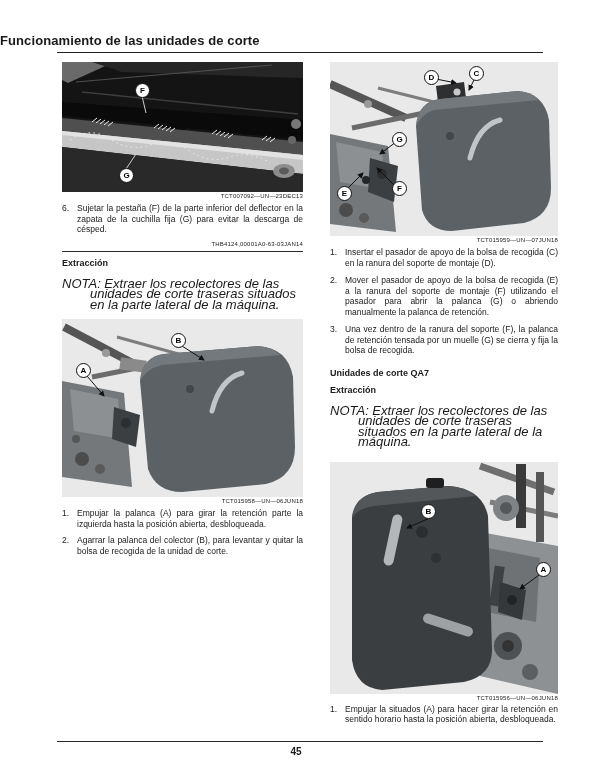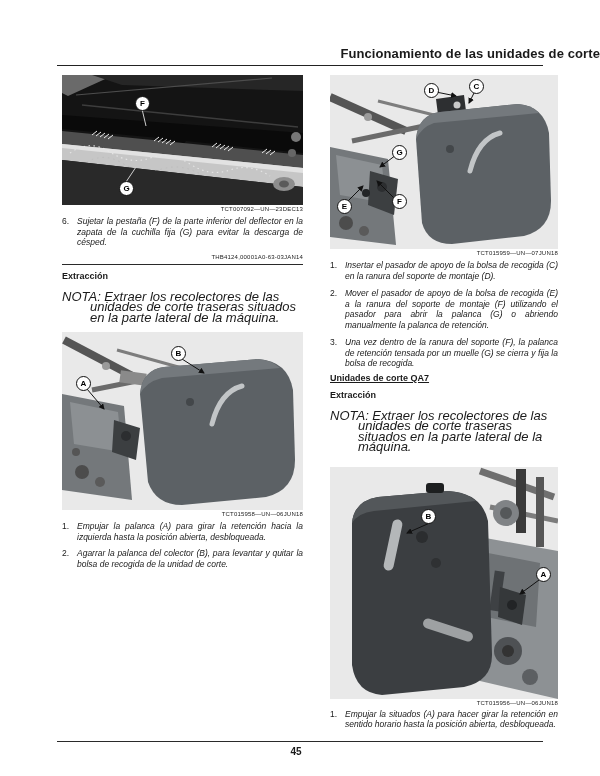--- a/index.html
+++ b/index.html
@@ -1,44 +1,44 @@
 <!DOCTYPE html>
 <html><head>
 <meta charset="utf-8">
 <style>
   html,body{margin:0;padding:0;background:#fff;}
   .page{position:relative;width:600px;height:776px;background:#ffffff;overflow:hidden;
         font-family:"Liberation Sans", sans-serif;color:#1a1a1a;}
-  .header{padding-top:46px;text-align:right;}
+  .header{padding-top:33px;text-align:left;}
   .page-title{font-size:13px;font-weight:bold;letter-spacing:.1px;}
   .header-rule{margin:4px 57px 0 57px;border-top:1.3px solid #222;height:0;}
   .columns{display:flex;padding:9px 42px 0 62px;gap:27px;}
   .col-left{width:241px;flex:none;}
   .col-right{width:228px;flex:none;}
   .fig{margin:0;}
   .fig-canvas{position:relative;}
   .fig-canvas svg{display:block;}
   .fig-code{text-align:right;font-size:6px;color:#222;margin-top:1px;letter-spacing:.2px;
             font-family:"Liberation Sans", sans-serif;}
   .callout{position:absolute;width:13px;height:13px;border:1.2px solid #111;border-radius:50%;
            background:#fff;font-size:8px;font-weight:bold;line-height:13px;text-align:center;
            color:#000;box-sizing:content-box;}
   .step{display:flex;font-size:8.5px;line-height:10.5px;}
   .step-num{width:15px;flex:none;}
-  .step-text{flex:1;text-align:justify;font-style:italic;}
+  .step-text{flex:1;text-align:justify;}
   .doc-code{text-align:right;font-size:6px;color:#222;margin-top:6px;letter-spacing:.2px;}
   .sect-rule{border-top:1px solid #2a2a2a;height:0;margin-top:4px;}
   .section-title{font-size:11.5px;font-weight:bold;line-height:13.5px;margin-top:27px;}
   .subhead{font-size:9px;font-weight:bold;line-height:10px;}
   .nota{font-size:13px;line-height:10.5px;font-style:italic;padding-left:28px;text-indent:-28px;}
   .footer-rule{position:absolute;left:57px;right:57px;top:741px;border-top:1px solid #2a2a2a;height:0;}
   .page-number{position:absolute;left:0;right:8px;top:746px;text-align:center;
                font-size:10px;font-weight:bold;}
   .mt4{margin-top:4px;}.mt6{margin-top:6px;}.mt7{margin-top:7px;}.mt9{margin-top:9px;}
-  .mt11{margin-top:11px;}.mt12{margin-top:4px;text-decoration:underline;}.mt14{margin-top:14px;}.mt3{margin-top:3px;}
+  .mt11{margin-top:11px;}.mt12{margin-top:12px;}.mt14{margin-top:14px;}.mt3{margin-top:3px;}
 </style>
 </head>
 <body>
 
 <div class="page">
 
   <div class="header">
     <div class="page-title">Funcionamiento de las unidades de corte</div>
     <div class="header-rule"></div>
   </div>
@@ -128,21 +128,21 @@
             <line x1="25" y1="57" x2="42" y2="77" stroke="#111" stroke-width="1" marker-end="url(#a2)"></line>
           </svg>
           <div class="callout" style="left:14px;top:44px;">A</div>
           <div class="callout" style="left:109px;top:14px;">B</div>
         </div>
         <figcaption class="fig-code">TCT015958—UN—06JUN18</figcaption>
       </figure>
 
       <div class="step mt4">
         <span class="step-num">1.</span>
-        <span class="step-text">Empujar la palanca (A) para girar la retención hacia la izquierda hasta la posición abierta, desbloqueada.</span>
+        <span class="step-text">Empujar la palanca (A) para girar la retención parte la izquierda hasta la posición abierta, desbloqueada.</span>
       </div>
       <div class="step mt6">
         <span class="step-num">2.</span>
         <span class="step-text">Agarrar la palanca del colector (B), para levantar y quitar la bolsa de recogida de la unidad de corte.</span>
       </div>
 
     </div>
 
     <div class="col-right">
 

